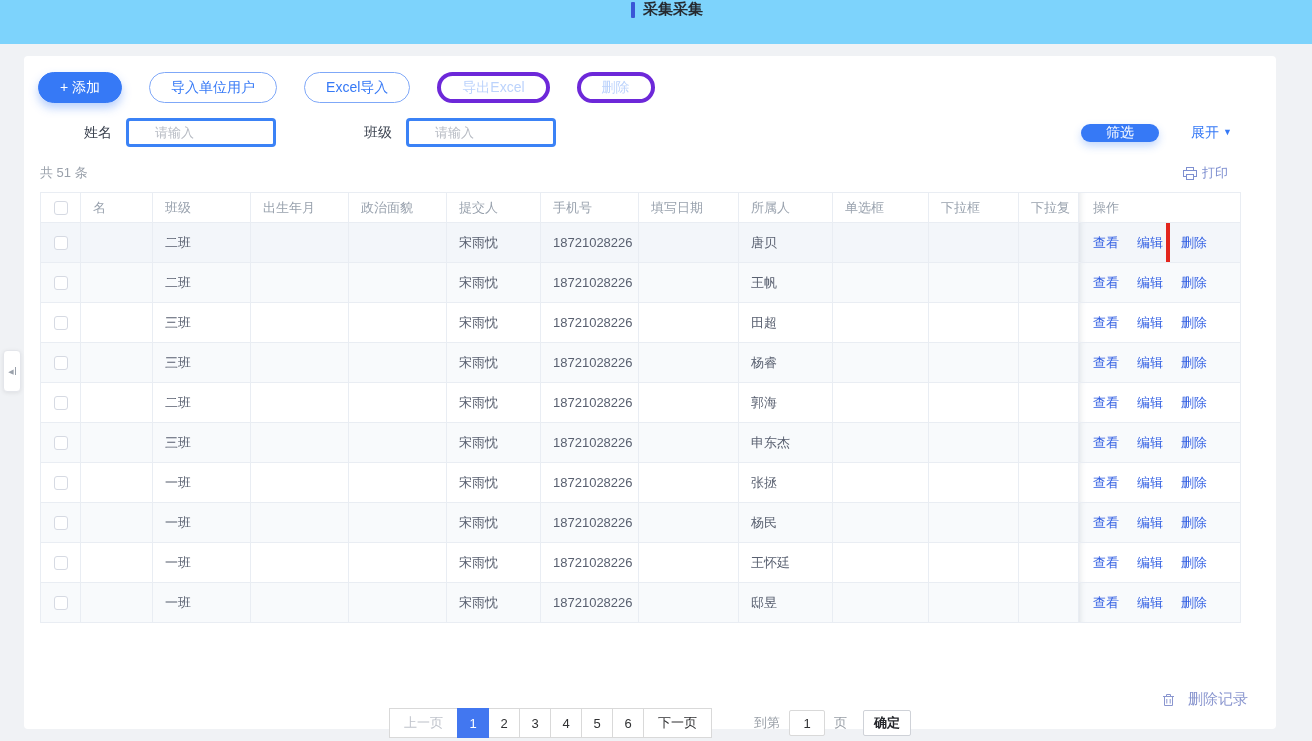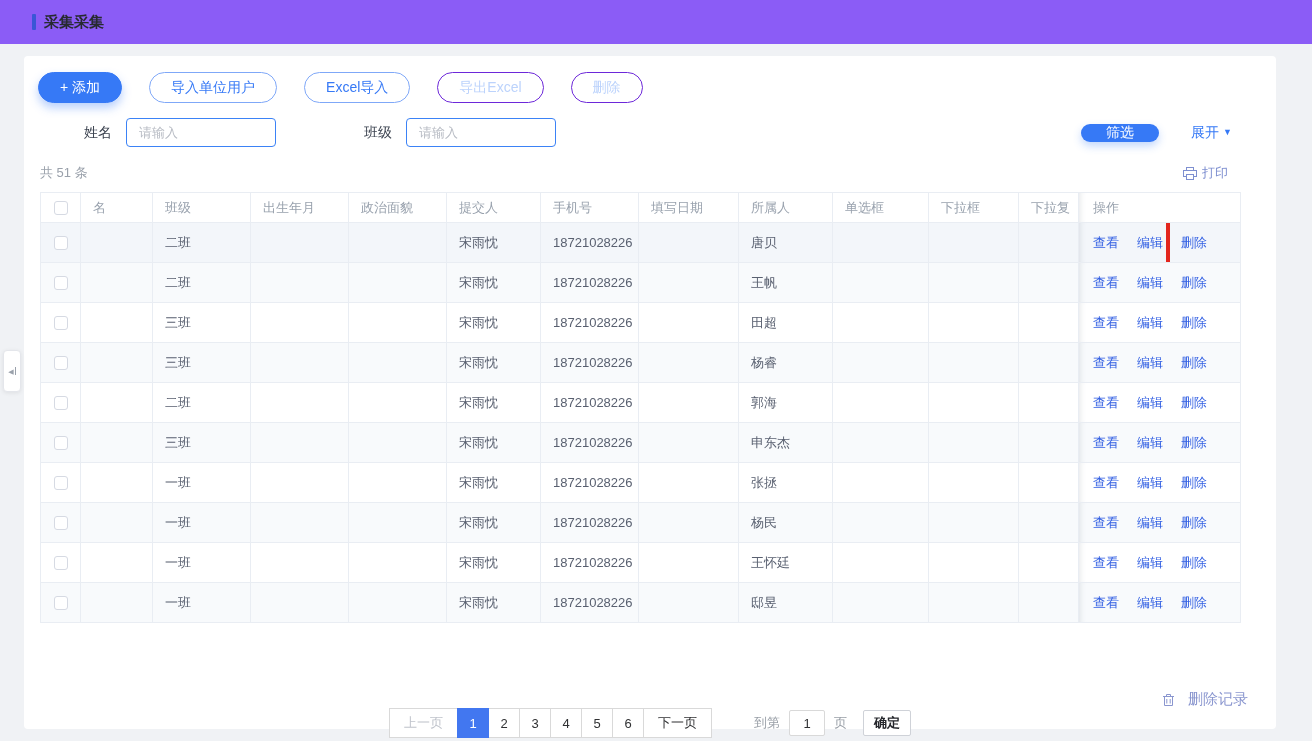--- a/index.html
+++ b/index.html
@@ -7,23 +7,24 @@
   body {
     font-family: "Liberation Sans", "DejaVu Sans", sans-serif;
     background: #f0f2f5;
     position: relative;
     font-size: 13px;
     color: #596070;
   }
 
   
   .topbar {
-    height: 44px; background: #8b5cf6;
+    height: 44px; background: #7dd3fc;
     display: flex; align-items: center; justify-content: space-between;
     padding: 0 10px 0 32px;
+    flex-direction: column;
   }
   .title-wrap { display: flex; align-items: center; gap: 8px; }
   .accent-bar { width: 4px; height: 16px; background: #3a56d6; border-radius: 1px; }
   .page-title { font-size: 15px; font-weight: bold; color: #262a30; }
   .topbar-actions { display: flex; gap: 10px; }
   .topbar-btn {
     background: #fff; border: 1px solid #dce3f6; border-radius: 3px;
     color: #4d60c4; font-size: 13px; padding: 5px 10px; cursor: pointer;
     box-shadow: 0 1px 3px rgba(70,90,180,.18);
     font-family: inherit;
@@ -41,29 +42,29 @@
   .pill {
     height: 31px; border-radius: 16px; padding: 0 21px;
     font-size: 14px; cursor: pointer; background: #fff; font-family: inherit;
     display: inline-flex; align-items: center; justify-content: center;
   }
   .pill.primary {
     background: #3679f6; color: #fff; border: 1px solid #3679f6;
     box-shadow: 0 5px 10px rgba(54,121,246,.35);
   }
   .pill.outline { border: 1px solid #7fa8f8; color: #3679f6; }
-  .pill.disabled { border: 1px solid #6d28d9; color: #bcd3fc; cursor: default; }
+  .pill.disabled { border: 4px solid #6d28d9; color: #bcd3fc; cursor: default; }
 
   
   .filter-row { margin-top: 15px; padding-left: 60px; padding-right: 44px; display: flex; align-items: center; position: relative; }
   .field-group { display: flex; align-items: center; gap: 14px; margin-right: 88px; }
   .field-label { color: #3c4350; font-size: 14px; }
   .text-input {
-    width: 150px; height: 29px; border: 1px solid #3b82f6; border-radius: 4px;
-    padding: 0 12px; font-size: 13px; color: #3c4350; outline: none; font-family: inherit;
+    width: 150px; height: 29px; border: 3px solid #3b82f6; border-radius: 4px;
+    padding: 0 26px; font-size: 13px; color: #3c4350; outline: none; font-family: inherit;
   }
   .text-input::placeholder { color: #b8bcc4; }
   .filter-right { margin-left: auto; display: flex; align-items: center; gap: 32px; }
   .filter-btn {
     background: #3679f6; color: #fff; border: none; border-radius: 16px;
     height: 18px; padding: 0 25px; font-size: 14px; cursor: pointer; font-family: inherit;
     box-shadow: 0 4px 8px rgba(54,121,246,.3);
   }
   .expand-link { color: #3679f6; font-size: 14px; cursor: pointer; display: flex; align-items: center; gap: 4px; }
   .caret-down { font-size: 9px; line-height: 1; }

